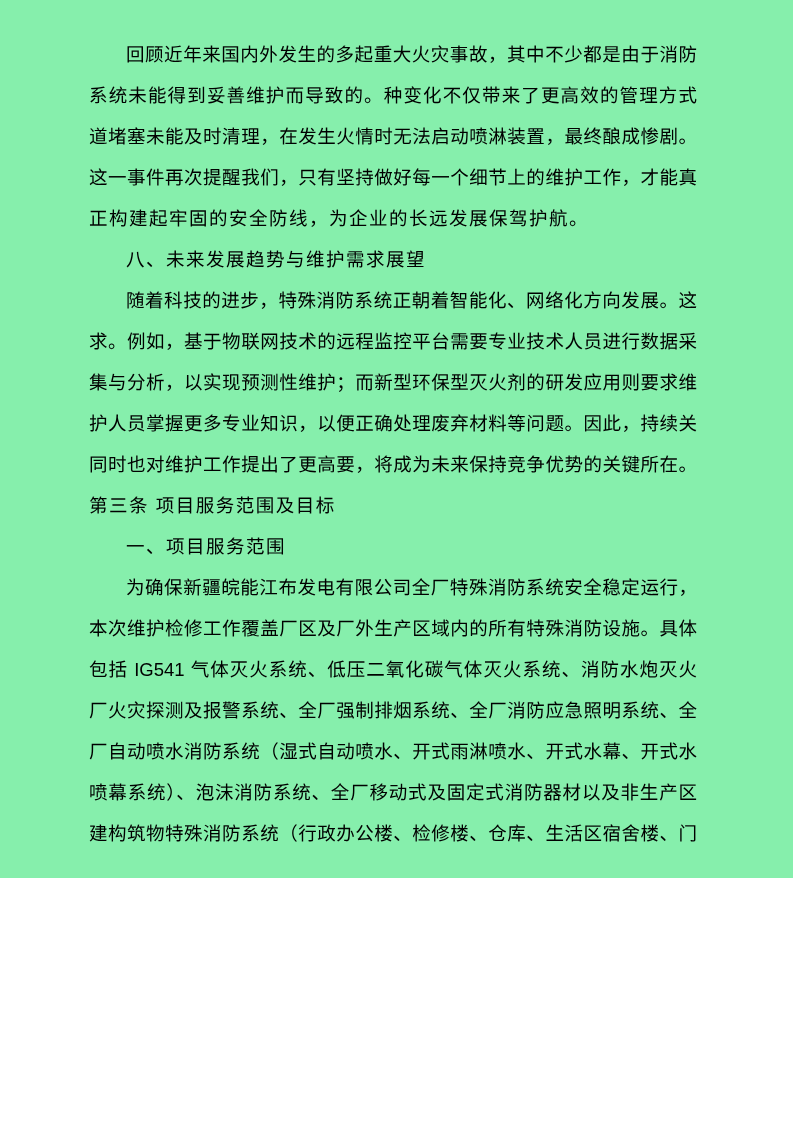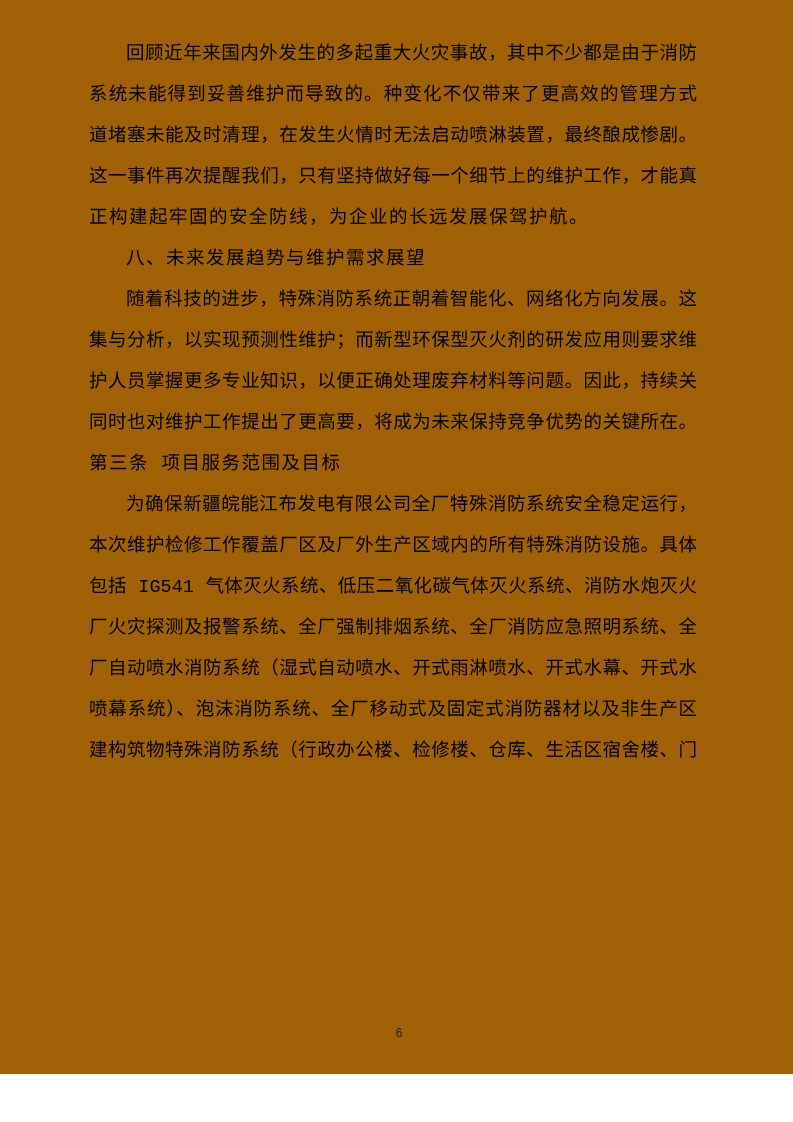--- a/index.html
+++ b/index.html
@@ -3,24 +3,24 @@
 <meta charset="utf-8">
 <style>
   html, body {
     margin: 0;
     padding: 0;
     background: #ffffff;
   }
   .page {
     position: relative;
     width: 793px;
-    height: 1074px;
-    background: #a16207;
+    height: 878px;
+    background: #86efac;
     overflow: hidden;
-    font-family: Liberation Mono, monospace;
+    font-family: Liberation Sans, sans-serif;
     color: #000000;
   }
   .content {
     position: absolute;
     left: 89px;
     top: 34px;
     width: 608px;
     font-size: 18.5px;
     line-height: 41px;
   }
@@ -64,29 +64,33 @@
       <span class="line justify">这一事件再次提醒我们，只有坚持做好每一个细节上的维护工作，才能真</span>
       <span class="line">正构建起牢固的安全防线，为企业的长远发展保驾护航。</span>
     </div>
 
     <div class="para">
       <span class="line indent">八、未来发展趋势与维护需求展望</span>
     </div>
 
     <div class="para">
       <span class="line justify indent">随着科技的进步，特殊消防系统正朝着智能化、网络化方向发展。这</span>
+      <span class="line justify">求。例如，基于物联网技术的远程监控平台需要专业技术人员进行数据采</span>
       <span class="line justify">集与分析，以实现预测性维护；而新型环保型灭火剂的研发应用则要求维</span>
       <span class="line justify">护人员掌握更多专业知识，以便正确处理废弃材料等问题。因此，持续关</span>
       <span class="line justify">同时也对维护工作提出了更高要，将成为未来保持竞争优势的关键所在。</span>
     </div>
 
     <div class="para">
       <span class="line">第三条 项目服务范围及目标</span>
     </div>
 
+    <div class="para">
+      <span class="line indent">一、项目服务范围</span>
+    </div>
 
     <div class="para">
       <span class="line justify indent">为确保新疆皖能江布发电有限公司全厂特殊消防系统安全稳定运行，</span>
       <span class="line justify">本次维护检修工作覆盖厂区及厂外生产区域内的所有特殊消防设施。具体</span>
       <span class="line justify">包括 IG541 气体灭火系统、低压二氧化碳气体灭火系统、消防水炮灭火</span>
       <span class="line justify">厂火灾探测及报警系统、全厂强制排烟系统、全厂消防应急照明系统、全</span>
       <span class="line justify">厂自动喷水消防系统（湿式自动喷水、开式雨淋喷水、开式水幕、开式水</span>
       <span class="line justify">喷幕系统）、泡沫消防系统、全厂移动式及固定式消防器材以及非生产区</span>
       <span class="line justify">建构筑物特殊消防系统（行政办公楼、检修楼、仓库、生活区宿舍楼、门</span>
     </div>

